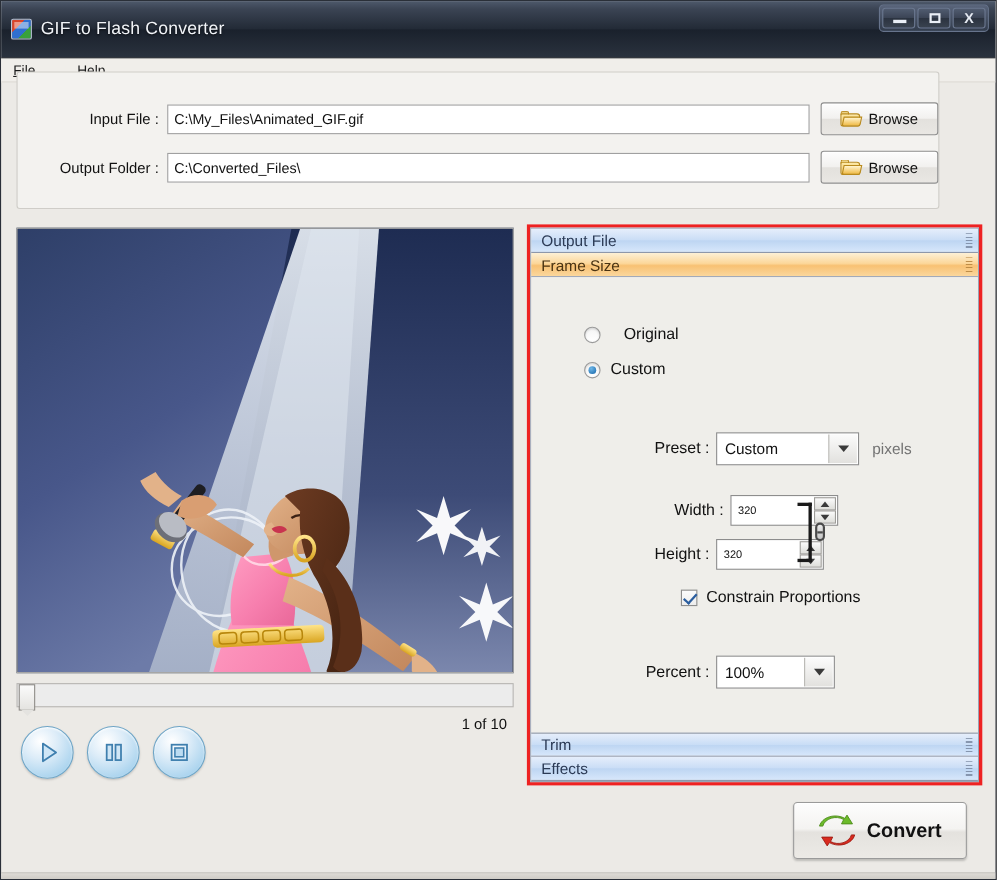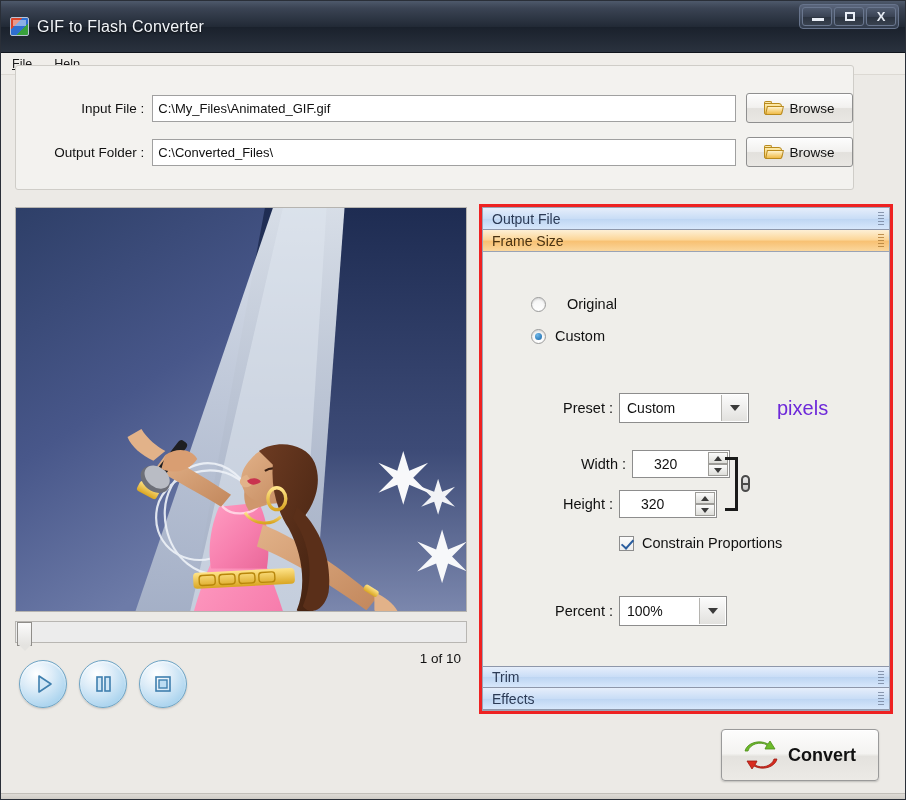--- a/index.html
+++ b/index.html
@@ -68,21 +68,21 @@
   .winbtn .sq { position:absolute; left:10px; top:4px; width:10px; height:9px; border:2px solid #e9eef6; }
   .winbtn.close { font-weight: bold; font-size: 13px; }
 
   
   .menubar {
     height: 22px;
     background: #f0eeea;
     border-bottom: 1px solid #dcd9d3;
     display: flex; align-items: center;
     padding-left: 8px;
-    gap: 16px;
+    gap: 32px;
   }
   .menuitem {
     font-size: 12.5px; color: #1a1a1a;
     padding: 1px 3px;
   }
   .menuitem u { text-decoration: underline; }
 
   
   .filegroup {
     position: absolute; left: 14px; top: 64px;
@@ -221,21 +221,21 @@
     border: 1px solid #9a9a9a;
     box-shadow: inset 0 1px 2px rgba(0,0,0,.14);
     position: relative; flex: 0 0 auto;
   }
   .radio.on::after {
     content:""; position:absolute; left:3px; top:3px; width:7px; height:7px;
     border-radius:50%;
     background: radial-gradient(circle at 35% 30%, #6fb7e8, #1565a8);
   }
   .frm-row { display: flex; align-items: center; }
-  .frm-label { font-size: 14.5px; color: #111; text-align: right; }
+  .frm-label { font-size: 14.5px; color: #111; text-align: right; margin-left: 32px; }
   .select {
     height: 30px;
     background: #fff;
     border: 1px solid #8d8d8d;
     display: flex; align-items: center;
     font-size: 14px; color: #111;
     padding-left: 7px;
     position: relative;
   }
   .select .arrowbox {
@@ -245,21 +245,21 @@
     display: flex; align-items: center; justify-content: center;
   }
   .tri-down { width:0;height:0;border-left:5px solid transparent;border-right:5px solid transparent;border-top:6px solid #3a3a3a; }
   .tri-up   { width:0;height:0;border-left:4px solid transparent;border-right:4px solid transparent;border-bottom:5px solid #3a3a3a; }
   .tri-dn-s { width:0;height:0;border-left:4px solid transparent;border-right:4px solid transparent;border-top:5px solid #3a3a3a; }
 
   .spin {
     width: 98px; height: 28px;
     background: #fff; border: 1px solid #8d8d8d;
     position: relative; display: flex; align-items: center;
-    padding-left: 21px; font-size: 14px; color: #111;
+    padding-left: 6px; font-size: 10px; color: #111;
   }
   .spin .btns {
     position: absolute; right: 1px; top: 1px; bottom: 1px; width: 20px;
     display: flex; flex-direction: column;
   }
   .spin .sb {
     flex: 1; background: linear-gradient(to bottom,#fbfbfb,#dedddA);
     background: linear-gradient(to bottom,#fbfbfb,#dededa);
     border: 1px solid #9d9c98;
     display:flex; align-items:center; justify-content:center;
@@ -521,21 +521,21 @@
         </div>
 
         <div class="frm-row" style="position:absolute; left:0px; top:141px; width:100%;">
           <div class="frm-label" style="width:130px;">Preset :</div>
           <div class="select" style="width:130px; margin-left:6px;">
             <span>Custom</span>
             <span class="arrowbox">
                 <span class="tri-down"></span>
               </span>
           </div>
-          <div style="margin-left:28px; font-size:20px; color:#6d28d9;">pixels</div>
+          <div style="margin-left:12px; font-size:14px; color:#737373;">pixels</div>
         </div>
 
         <div class="frm-row" style="position:absolute; left:13px; top:198px; width:100%;">
           <div class="frm-label" style="width:130px;">Width :</div>
           <div class="spin" style="margin-left:6px;">
             <span>320</span>
             <span class="btns">
               <span class="sb">
                   <span class="tri-up"></span>
                 </span>

